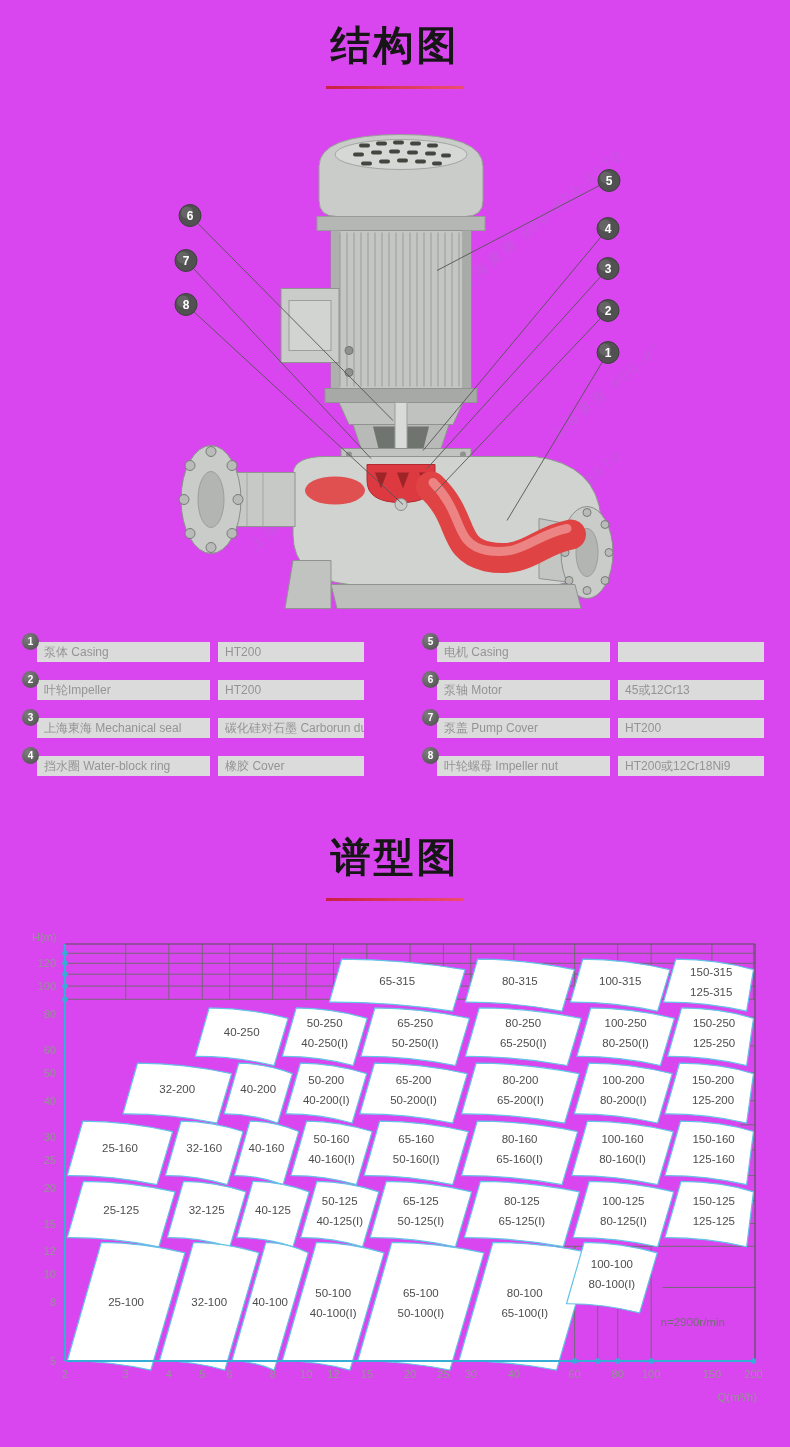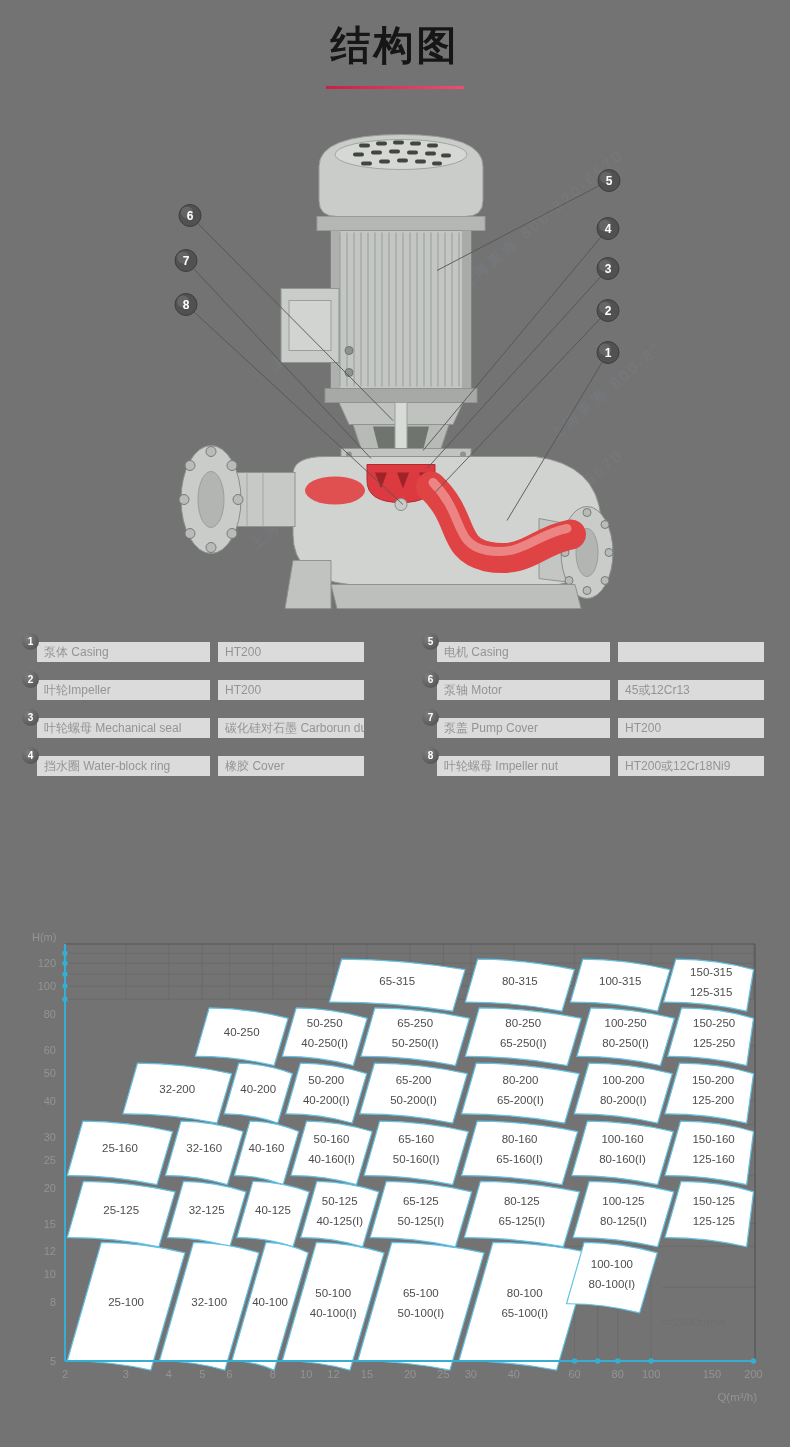--- a/index.html
+++ b/index.html
@@ -1,16 +1,16 @@
 <!DOCTYPE html>
 <html><head>
 <meta charset="utf-8">
 <style>
   html,body{margin:0;padding:0;background:#ffffff;}
-  .page{position:relative;width:790px;height:1447px;background:#737373;overflow:hidden;
+  .page{position:relative;width:790px;height:1447px;background:#d946ef;overflow:hidden;
         font-family:"Liberation Sans","DejaVu Sans",sans-serif;}
   .title-block{position:absolute;left:0;width:790px;text-align:center;}
   .title-text{font-size:40px;font-weight:bold;color:#161616;letter-spacing:3px;}
   .title-underline{width:138px;height:3px;margin:13px auto 0;
         background:linear-gradient(90deg,#c92044,#ee4f6e);}
   .diagram-wrap{position:absolute;left:135px;top:118px;width:520px;height:505px;}
   .parts{position:absolute;left:28px;top:642px;width:736px;display:flex;gap:64px;}
   .pcol{width:336px;}
   .prow{position:relative;height:20px;margin-bottom:18px;}
   .badge{position:absolute;left:-6px;top:-9px;width:17px;height:17px;border-radius:50%;
@@ -190,21 +190,21 @@
         <div class="prow">
           <div class="badge">2</div>
           <div class="cells">
             <div class="cell cname">叶轮Impeller</div>
             <div class="cell cmat">HT200</div>
           </div>
         </div>
         <div class="prow">
           <div class="badge">3</div>
           <div class="cells">
-            <div class="cell cname">叶轮螺母 Mechanical seal</div>
+            <div class="cell cname">上海東海 Mechanical seal</div>
             <div class="cell cmat">碳化硅对石墨 Carborun dum</div>
           </div>
         </div>
         <div class="prow">
           <div class="badge">4</div>
           <div class="cells">
             <div class="cell cname">挡水圈 Water-block ring</div>
             <div class="cell cmat">橡胶 Cover</div>
           </div>
         </div>
@@ -234,20 +234,24 @@
         <div class="prow">
           <div class="badge">8</div>
           <div class="cells">
             <div class="cell cname">叶轮螺母 Impeller nut</div>
             <div class="cell cmat">HT200或12Cr18Ni9</div>
           </div>
         </div>
       </div>
   </div>
 
+  <div class="title-block" style="top:830px;">
+    <div class="title-text">谱型图</div>
+    <div class="title-underline"></div>
+  </div>
 
   <div class="chart-wrap" id="chart"><svg viewBox="0 0 750 517" width="750" height="517">
         <g stroke="#6a6a6a" stroke-width="0.9">
           <line x1="45" y1="71.29200177772762" x2="735" y2="71.29200177772762"></line>
           <line x1="45" y1="58.106936186719366" x2="735" y2="58.106936186719366"></line>
           <line x1="45" y1="46.17959353501827" x2="735" y2="46.17959353501827"></line>
           <line x1="45" y1="35.29078281110271" x2="735" y2="35.29078281110271"></line>
           <line x1="45" y1="25.274047944457394" x2="735" y2="25.274047944457394"></line>
           <line x1="45" y1="16" x2="45" y2="71.29200177772762"></line>
           <line x1="105.75148437421004" y1="16" x2="105.75148437421004" y2="71.29200177772762"></line>

